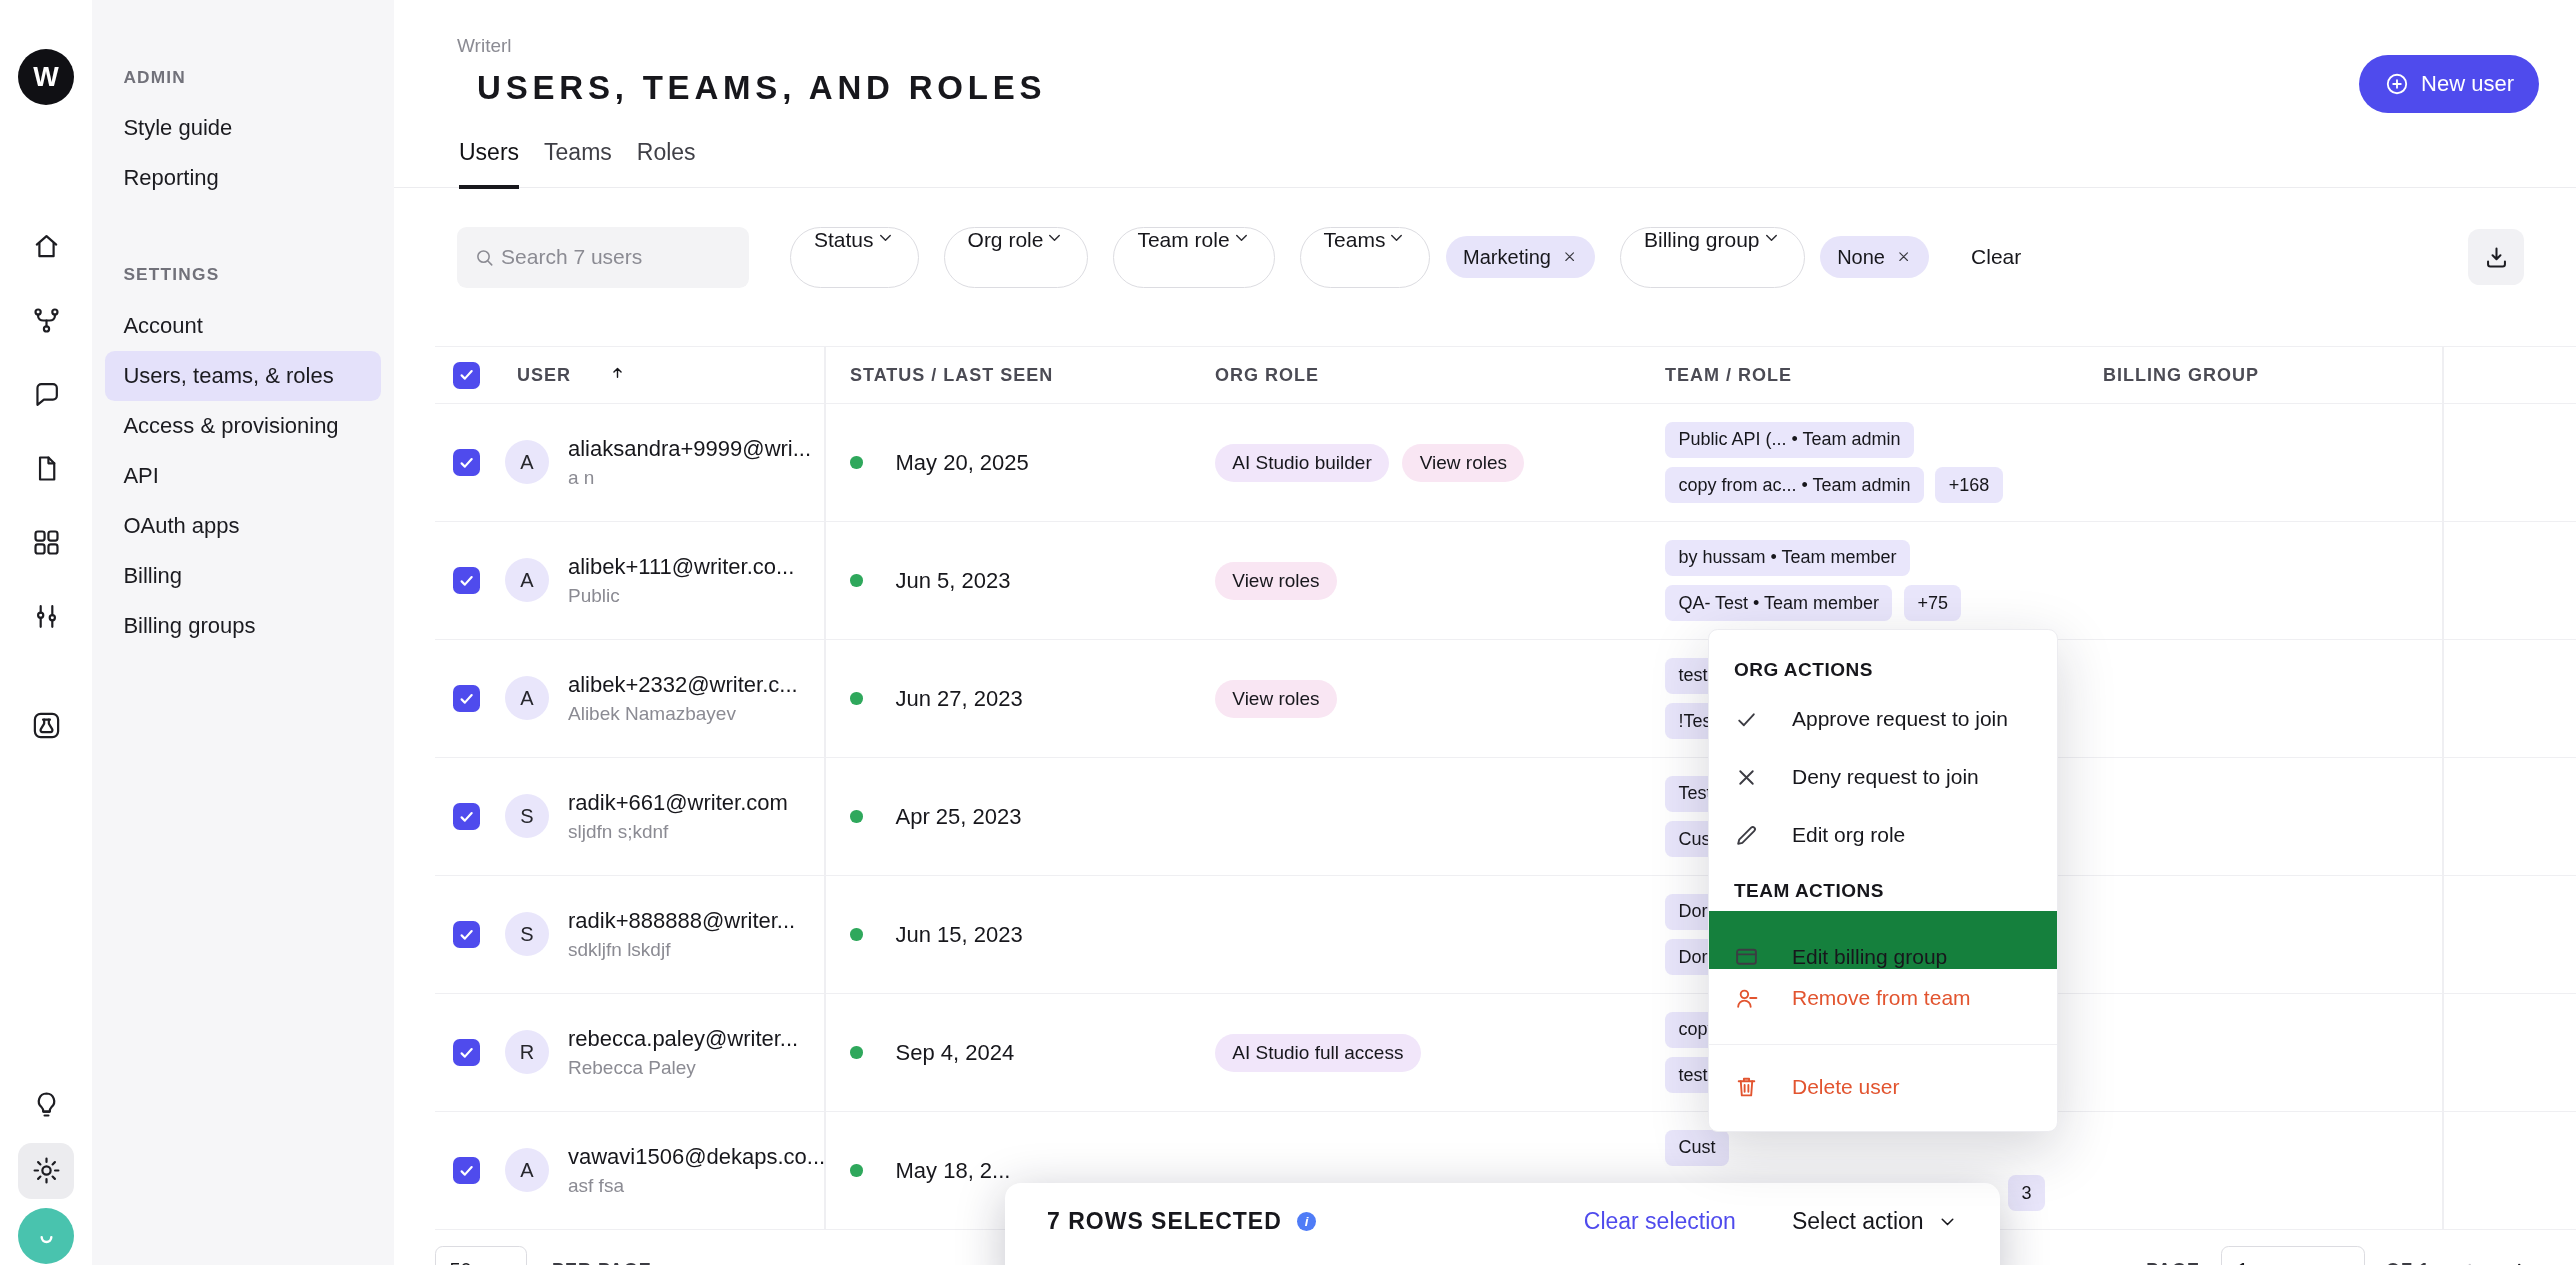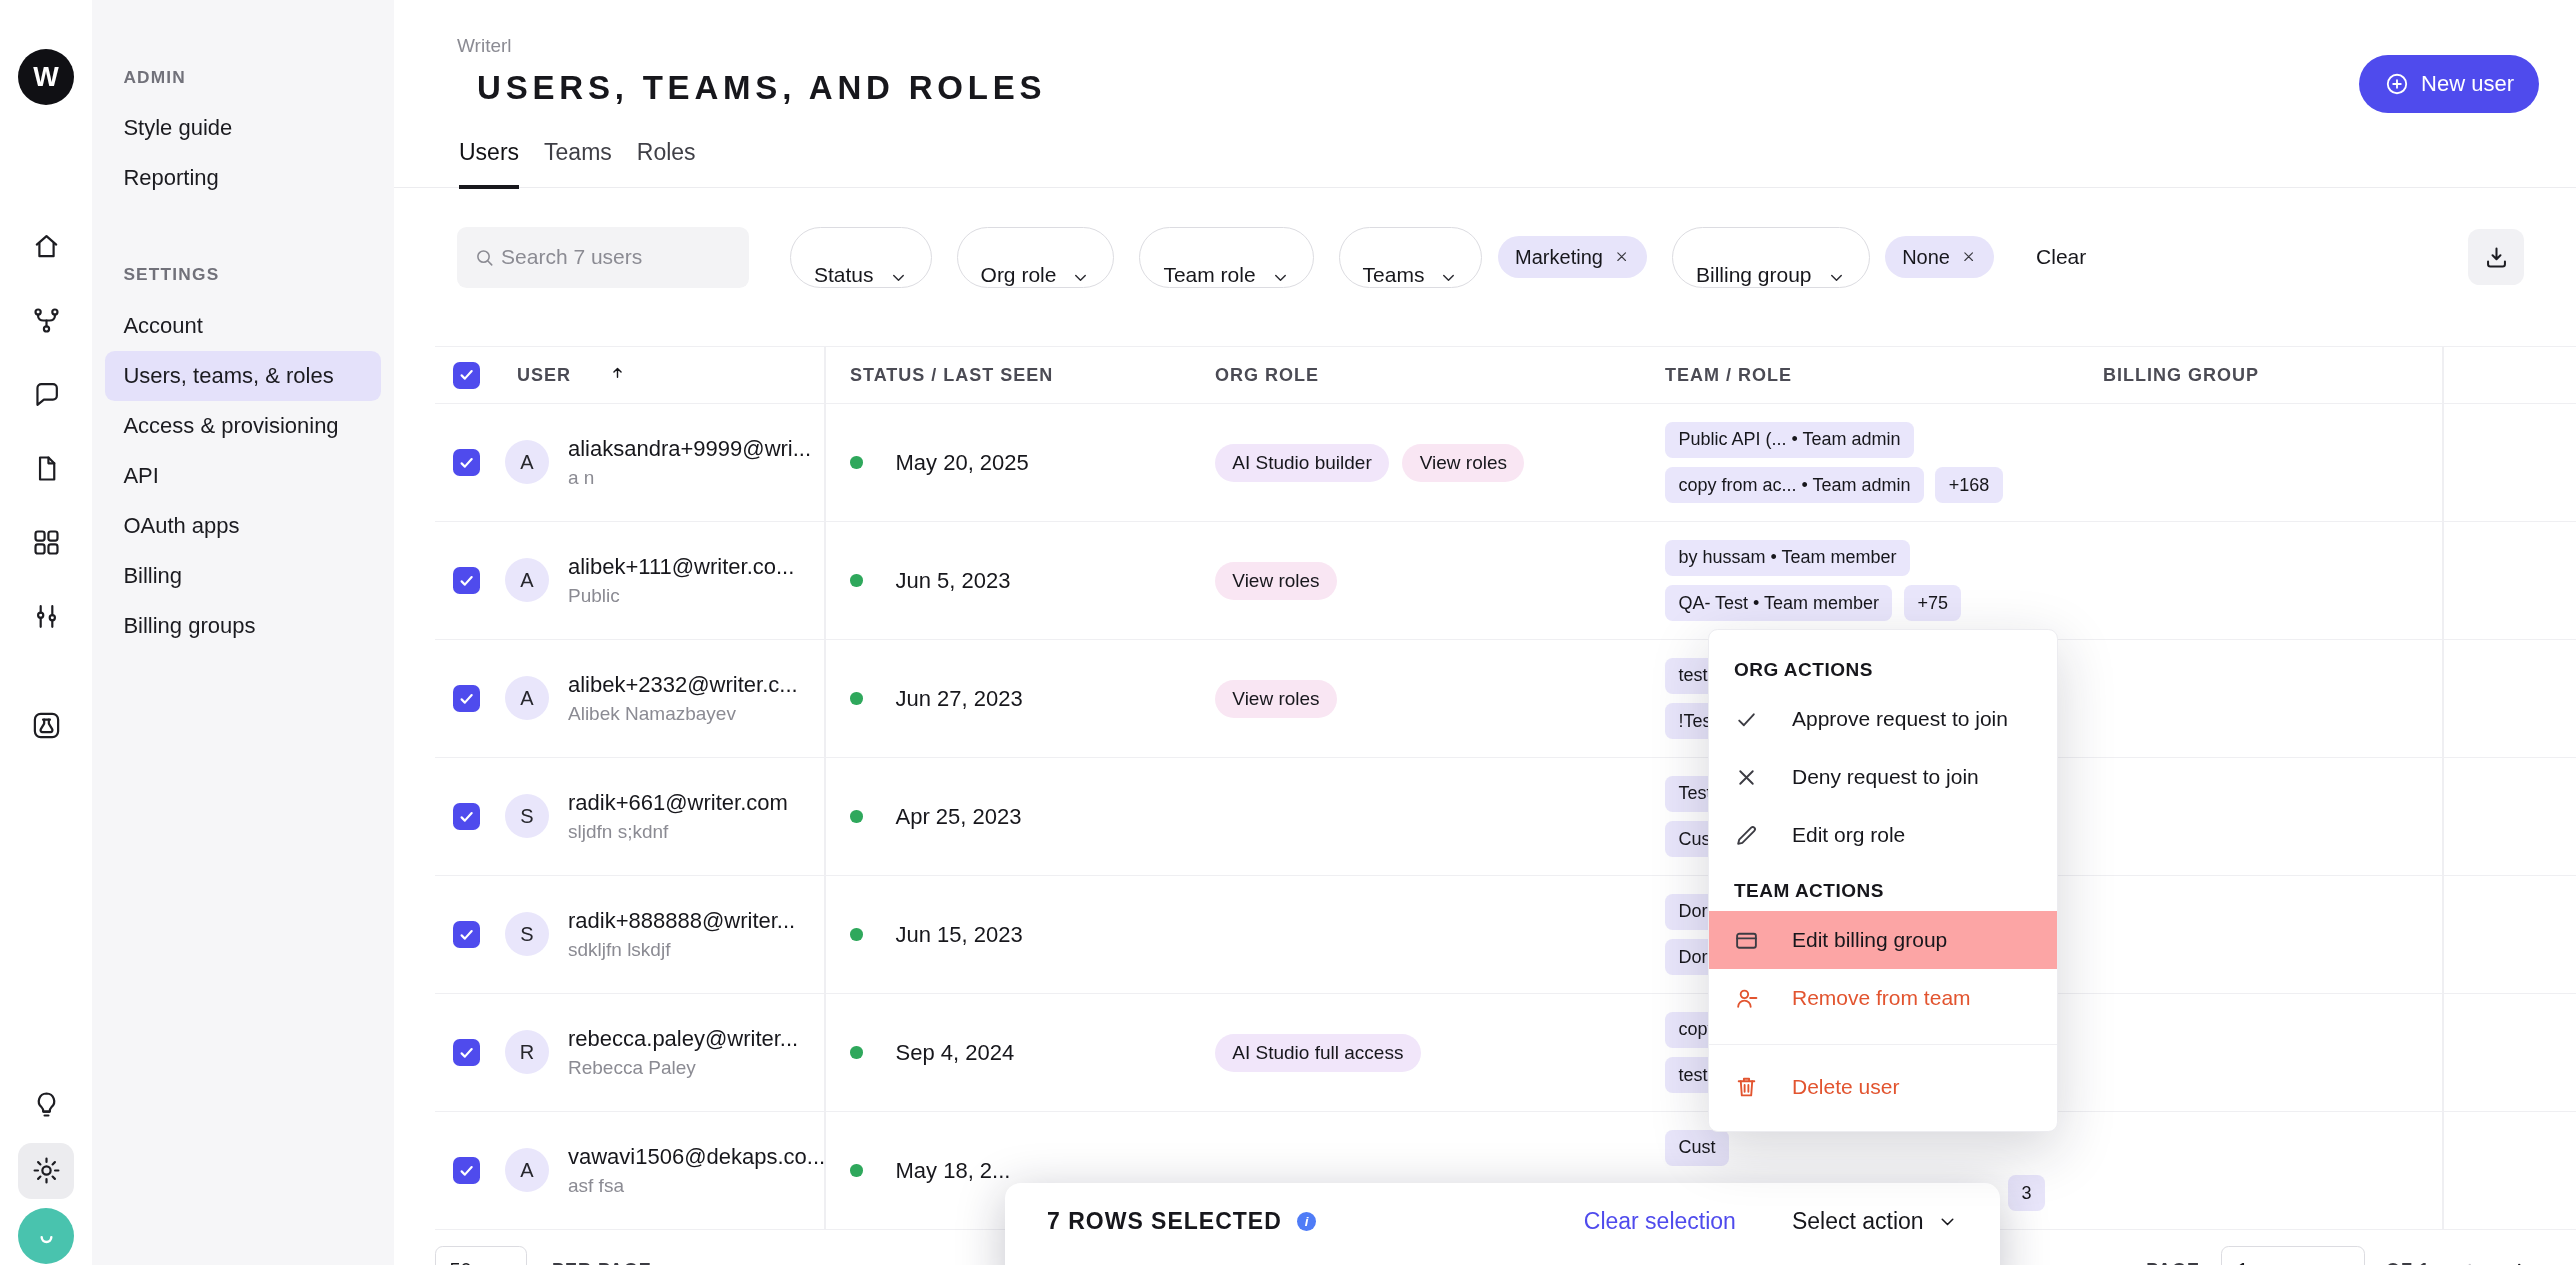--- a/index.html
+++ b/index.html
@@ -41,21 +41,21 @@
   .tab.active { color:#121215; border-bottom-color:#17171c; font-weight:500; }
   .new-user { position:absolute; top:55px; right:37px; height:58px; border-radius:29px; background:#4f4bed; color:#fff; display:flex; align-items:center; gap:11.5px; padding:0 25px; font-size:22px; cursor:pointer; }
   .new-user svg { width:26px; height:26px; stroke:#fff; fill:none; stroke-width:1.7; stroke-linecap:round; }
 
   
   .filters { display:flex; align-items:center; margin:38px 52px 0 63px; height:62px; }
   .search { width:292px; height:61px; background:#f3f3f5; border-radius:9.6px; display:flex; align-items:center; gap:4px; padding:0 17.3px; }
   .search svg { width:23px; height:23px; stroke:#8b8b93; fill:none; stroke-width:1.8; stroke-linecap:round; }
   .search input { border:none; background:transparent; outline:none; font-size:21px; color:#17171c; width:100%; font-family:inherit; }
   .search input::placeholder { color:#8b8b93; }
-  .pill { height:61px; border:1.9px solid #dcdce1; border-radius:31px; display:flex; align-items:flex-end; gap:15px; padding:0 23px; font-size:21px; cursor:pointer; background:#fff; margin-left:25px; white-space:nowrap; }
+  .pill { height:61px; border:1.9px solid #dcdce1; border-radius:31px; display:flex; align-items:flex-start; gap:2px; padding:0 23px; font-size:21px; cursor:pointer; background:#fff; margin-left:25px; white-space:nowrap; }
   .pill svg, .chev svg { width:19px; height:19px; stroke:#2a2a30; fill:none; stroke-width:1.8; stroke-linecap:round; stroke-linejoin:round; }
   .fchip { height:42px; border-radius:21px; background:#e7e4fa; display:flex; align-items:center; gap:11.5px; padding:0 17.3px; font-size:20px; margin-left:15.3px; cursor:pointer; white-space:nowrap; }
   .fchip svg { width:15.3px; height:15.3px; stroke:#3a3a40; fill:none; stroke-width:1.8; stroke-linecap:round; }
   .clear { margin-left:42px; font-size:21px; font-weight:500; cursor:pointer; }
   .dl-btn { margin-left:auto; width:56px; height:56px; border-radius:11.5px; background:#f1f1f4; display:flex; align-items:center; justify-content:center; cursor:pointer; }
   .dl-btn svg { width:27px; height:27px; stroke:#1d1d22; fill:none; stroke-width:1.8; stroke-linecap:round; stroke-linejoin:round; }
 
   
   .table { margin:58px 0 0 41px; position:relative; }
   .grid-cols { display:grid; grid-template-columns:389px 391px 450px 438px 339px 1fr; align-items:center; }
@@ -105,21 +105,21 @@
   .info-dot { width:19px; height:19px; border-radius:50%; background:#4f7cf7; color:#fff; font-size:13.4px; font-style:italic; font-weight:700; display:flex; align-items:center; justify-content:center; margin-left:15.3px; cursor:pointer; }
   .sb-clear { margin-left:auto; color:#4f4bed; font-size:23px; cursor:pointer; white-space:nowrap; }
   .sb-action { margin-left:56px; font-size:23px; font-weight:500; display:flex; align-items:center; gap:13.4px; cursor:pointer; white-space:nowrap; }
   .sb-action svg { width:21px; height:21px; stroke:#17171c; fill:none; stroke-width:1.8; stroke-linecap:round; stroke-linejoin:round; }
 
   
   .menu { position:absolute; left:1314px; top:629px; width:350px; background:#fff; border:1px solid #ececf0; border-radius:9.6px; box-shadow:0 17.3px 58px rgba(25,25,50,.18); padding:13.4px 0 15.3px; z-index:50; }
   .menu-h { font-size:19px; font-weight:700; letter-spacing:0.5px; padding:15.3px 25px 9.6px; color:#17171c; }
   .mitem { height:58px; display:flex; align-items:center; gap:33px; padding:0 25px; font-size:21px; cursor:pointer; color:#17171c; }
   .mitem svg { width:25px; height:25px; stroke:#3c3c43; fill:none; stroke-width:1.8; stroke-linecap:round; stroke-linejoin:round; flex:0 0 25px; }
-  .mitem.hovered { background:#fca5a5; }
+  .mitem.hovered { background:#15803d;align-items:flex-end; }
   .mitem.danger { color:#e2542f; }
   .mitem.danger svg { stroke:#e2542f; }
   .mdivider { border-top:1.9px solid #efeff2; margin:17.3px 0 12.5px; }
 </style>
 </head>
 <body>
 
 <div class="app">
 
   <aside class="rail">

